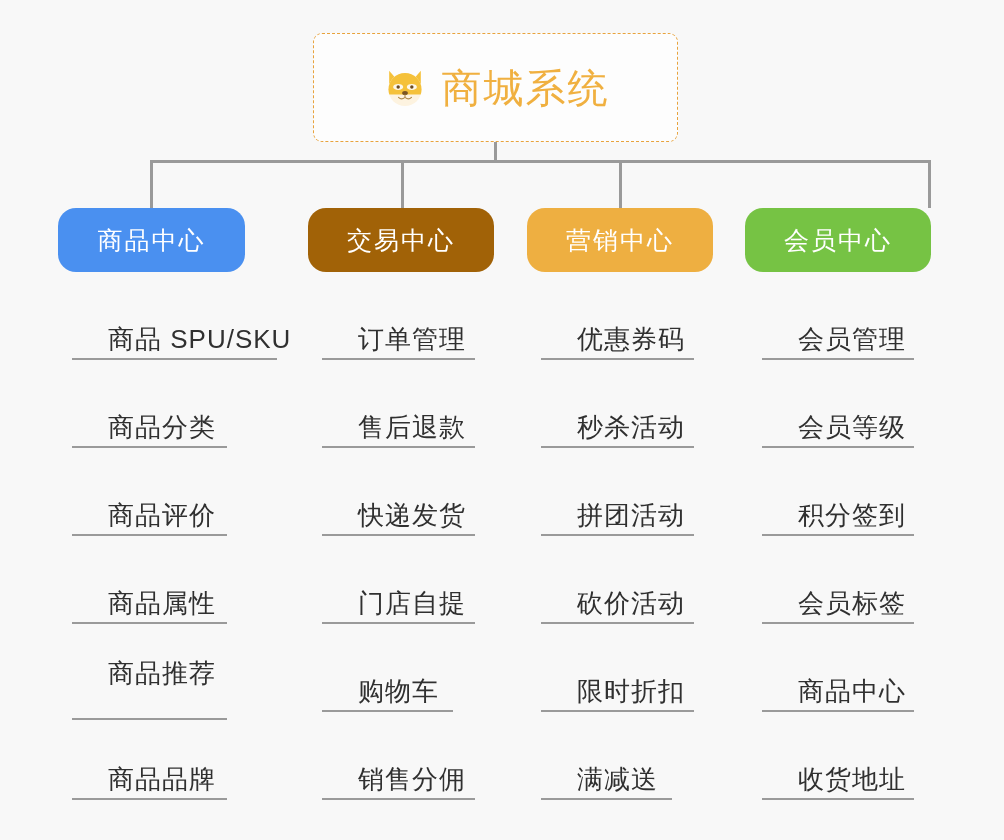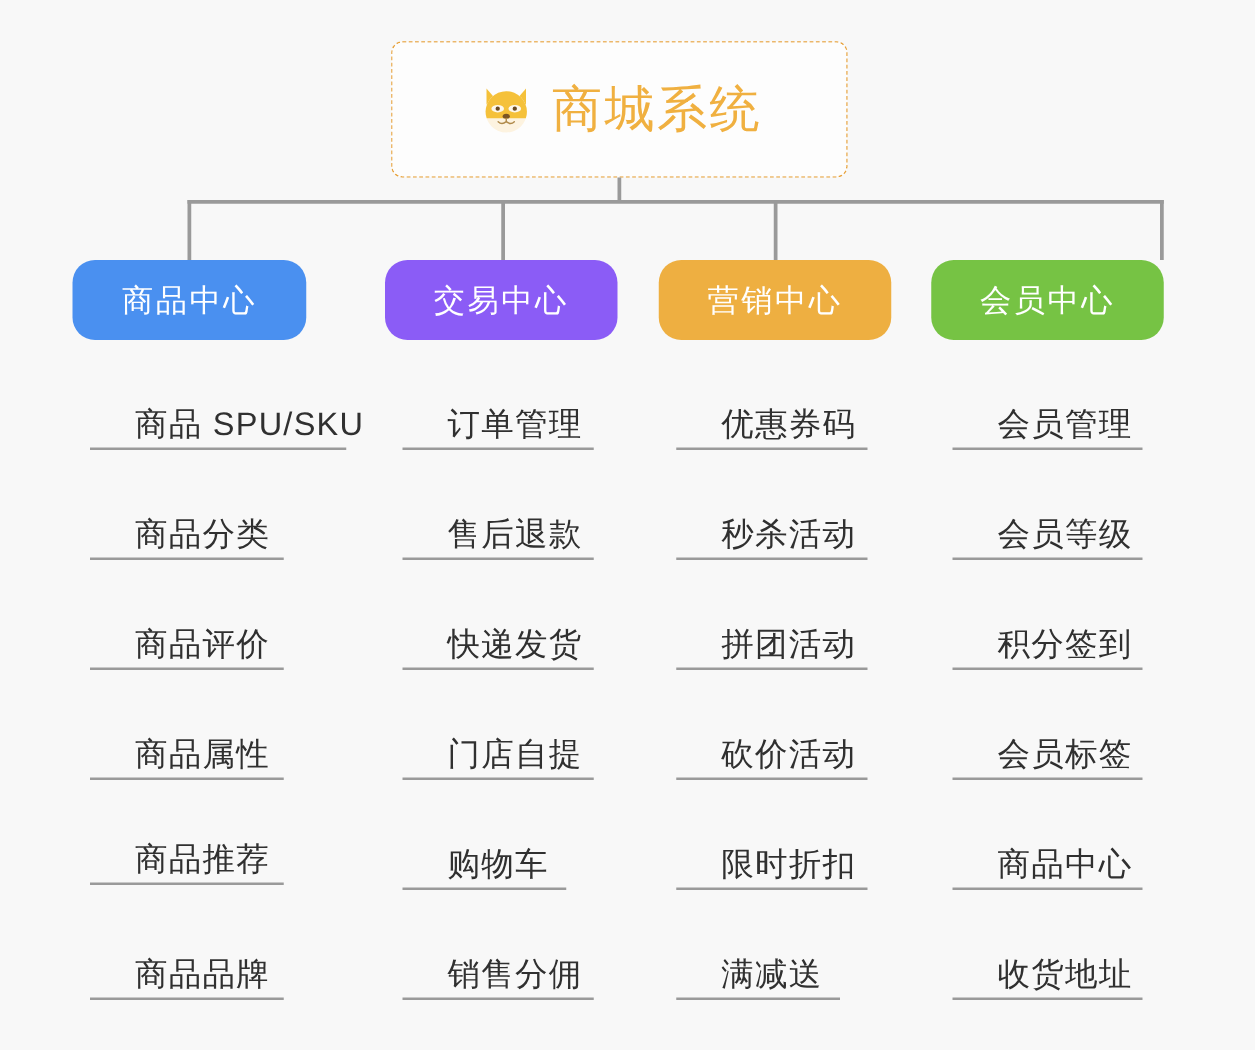--- a/index.html
+++ b/index.html
@@ -129,21 +129,21 @@
   <div class="conn conn-h" style="left:150px; top:160px; width:781px;"></div>
 
   <div class="conn conn-v" style="left:150px; top:160px; height:48px;"></div>
   <div class="conn conn-v" style="left:401px; top:160px; height:48px;"></div>
   <div class="conn conn-v" style="left:619px; top:160px; height:48px;"></div>
   <div class="conn conn-v" style="left:928px; top:160px; height:48px;"></div>
 
   <div class="cat-box" style="left: 58px; top: 208px; width: 187px; background: rgb(74, 144, 240);">
     <span>商品中心</span>
   </div>
-  <div class="cat-box" style="left: 308px; top: 208px; width: 186px; background: #8b5cf6;">
+  <div class="cat-box" style="left: 308px; top: 208px; width: 186px; background: #a16207;">
     <span>交易中心</span>
   </div>
   <div class="cat-box" style="left: 745px; top: 208px; width: 186px; background: rgb(118, 195, 68);">
     <span>会员中心</span>
   </div>
   <div class="cat-box" style="left: 527px; top: 208px; width: 186px; background: rgb(238, 175, 65);">
     <span>营销中心</span>
   </div>
 
   <div class="branch" style="left:72px;">
@@ -153,21 +153,21 @@
       </div>
     <div class="leaf" style="top:88px;  width:155px;">
         <span class="leaf-label">商品分类</span>
       </div>
     <div class="leaf" style="top:176px; width:155px;">
         <span class="leaf-label">商品评价</span>
       </div>
     <div class="leaf" style="top:264px; width:155px;">
         <span class="leaf-label">商品属性</span>
       </div>
-    <div class="leaf" style="top:348px; width:155px;">
+    <div class="leaf" style="top:360px; width:155px;align-items:center;">
         <span class="leaf-label">商品推荐</span>
       </div>
     <div class="leaf" style="top:440px; width:155px;">
         <span class="leaf-label">商品品牌</span>
       </div>
   </div>
 
   <div class="branch" style="left:322px;">
     <div class="branch-trunk"></div>
     <div class="leaf" style="top:0px;   width:153px;">

